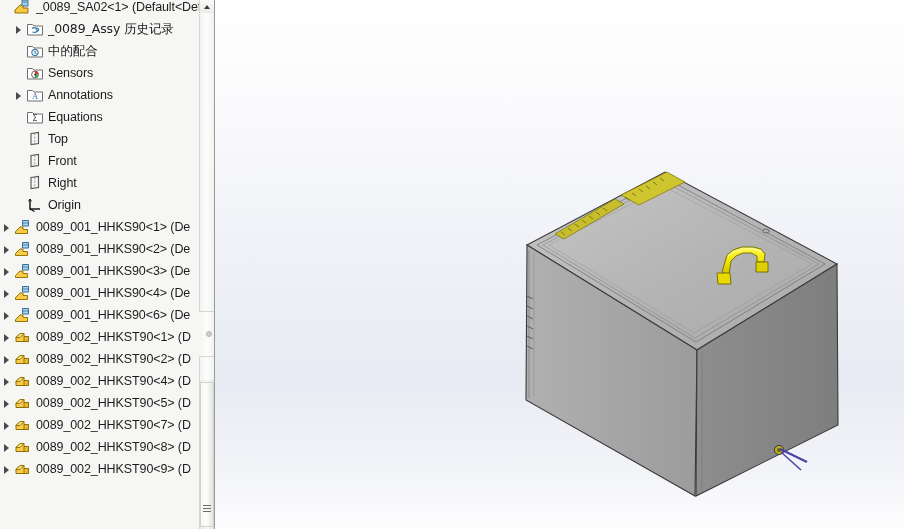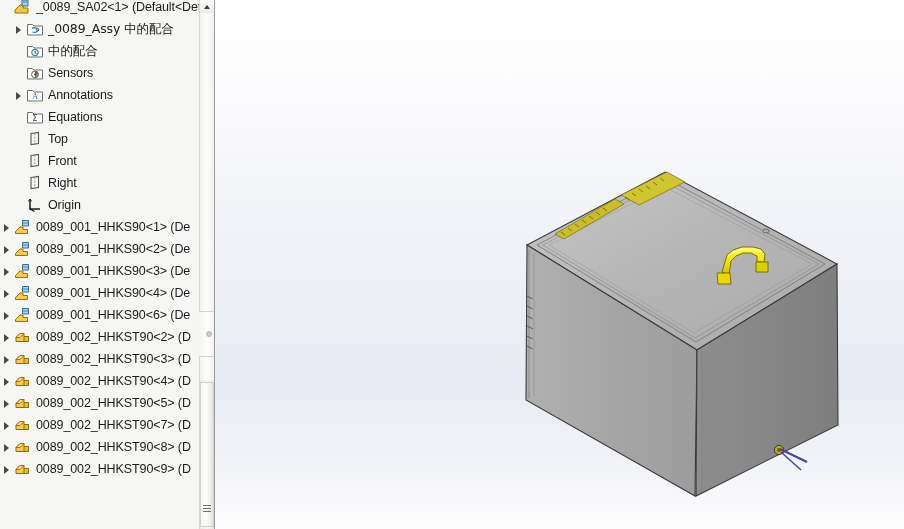--- a/index.html
+++ b/index.html
@@ -122,21 +122,21 @@
         <div class="tree-row">
           <div class="ind" style="width: 12px;"></div>
           <div class="expander has"></div>
           <div class="ico">
             <svg viewBox="0 0 18 18">
               <path d="M1.5 4.5 L6.5 4.5 L8 6 L16.5 6 L16.5 15 L1.5 15 Z" fill="#ffffff" stroke="#6f6f6f" stroke-width="1"></path>
               <path d="M6 8.5 C8 7 11 8 12.5 10 C11.5 12 8.5 13 6.5 12" fill="none" stroke="#3d7fae" stroke-width="1.3"></path>
               <circle cx="11.5" cy="9.5" r="1.3" fill="#7fb8dc" stroke="#2f6a93" stroke-width="0.8"></circle>
             </svg>
           </div>
-          <div class="lbl cjk">_0089_Assy 中的配合</div>
+          <div class="lbl cjk">_0089_Assy 历史记录</div>
         </div>
         <div class="tree-row">
           <div class="ind" style="width: 12px;"></div>
           <div class="expander"></div>
           <div class="ico">
             <svg viewBox="0 0 18 18">
               <path d="M1.5 4.5 L6.5 4.5 L8 6 L16.5 6 L16.5 15 L1.5 15 Z" fill="#ffffff" stroke="#6f6f6f" stroke-width="1"></path>
               <circle cx="9" cy="10.5" r="3.3" fill="#dff0fa" stroke="#2f6a93" stroke-width="1"></circle>
               <path d="M9 8.6 L9 10.6 L10.6 11.6" stroke="#2f6a93" stroke-width="1" fill="none"></path>
             </svg>
@@ -287,33 +287,33 @@
         <div class="tree-row">
           <div class="ind" style="width: 0px;"></div>
           <div class="expander has"></div>
           <div class="ico">
             <svg viewBox="0 0 18 18">
               <path d="M2 9.5 L6 5.5 L10 5.5 L10 8.5 L14.5 8.5 L14.5 13.5 L6 13.5 L2 13.5 Z" fill="#f7cb4b" stroke="#8f6c00" stroke-width="1"></path>
               <path d="M2 9.5 L6 5.5 L10 5.5 L6 9.5 Z" fill="#ffe085" stroke="#8f6c00" stroke-width="0.9"></path>
               <path d="M10 8.5 L14.5 8.5 L14.5 13.5 L10 13.5 Z" fill="#e8b930" stroke="#8f6c00" stroke-width="0.9"></path>
             </svg>
           </div>
+          <div class="lbl">0089_002_HHKST90&lt;1&gt;  (D</div>
+        </div>
+        <div class="tree-row">
+          <div class="ind" style="width: 0px;"></div>
+          <div class="expander has"></div>
+          <div class="ico">
+            <svg viewBox="0 0 18 18">
+              <path d="M2 9.5 L6 5.5 L10 5.5 L10 8.5 L14.5 8.5 L14.5 13.5 L6 13.5 L2 13.5 Z" fill="#f7cb4b" stroke="#8f6c00" stroke-width="1"></path>
+              <path d="M2 9.5 L6 5.5 L10 5.5 L6 9.5 Z" fill="#ffe085" stroke="#8f6c00" stroke-width="0.9"></path>
+              <path d="M10 8.5 L14.5 8.5 L14.5 13.5 L10 13.5 Z" fill="#e8b930" stroke="#8f6c00" stroke-width="0.9"></path>
+            </svg>
+          </div>
           <div class="lbl">0089_002_HHKST90&lt;2&gt;  (D</div>
-        </div>
-        <div class="tree-row">
-          <div class="ind" style="width: 0px;"></div>
-          <div class="expander has"></div>
-          <div class="ico">
-            <svg viewBox="0 0 18 18">
-              <path d="M2 9.5 L6 5.5 L10 5.5 L10 8.5 L14.5 8.5 L14.5 13.5 L6 13.5 L2 13.5 Z" fill="#f7cb4b" stroke="#8f6c00" stroke-width="1"></path>
-              <path d="M2 9.5 L6 5.5 L10 5.5 L6 9.5 Z" fill="#ffe085" stroke="#8f6c00" stroke-width="0.9"></path>
-              <path d="M10 8.5 L14.5 8.5 L14.5 13.5 L10 13.5 Z" fill="#e8b930" stroke="#8f6c00" stroke-width="0.9"></path>
-            </svg>
-          </div>
-          <div class="lbl">0089_002_HHKST90&lt;3&gt;  (D</div>
         </div>
         <div class="tree-row">
           <div class="ind" style="width: 0px;"></div>
           <div class="expander has"></div>
           <div class="ico">
             <svg viewBox="0 0 18 18">
               <path d="M2 9.5 L6 5.5 L10 5.5 L10 8.5 L14.5 8.5 L14.5 13.5 L6 13.5 L2 13.5 Z" fill="#f7cb4b" stroke="#8f6c00" stroke-width="1"></path>
               <path d="M2 9.5 L6 5.5 L10 5.5 L6 9.5 Z" fill="#ffe085" stroke="#8f6c00" stroke-width="0.9"></path>
               <path d="M10 8.5 L14.5 8.5 L14.5 13.5 L10 13.5 Z" fill="#e8b930" stroke="#8f6c00" stroke-width="0.9"></path>
             </svg>

